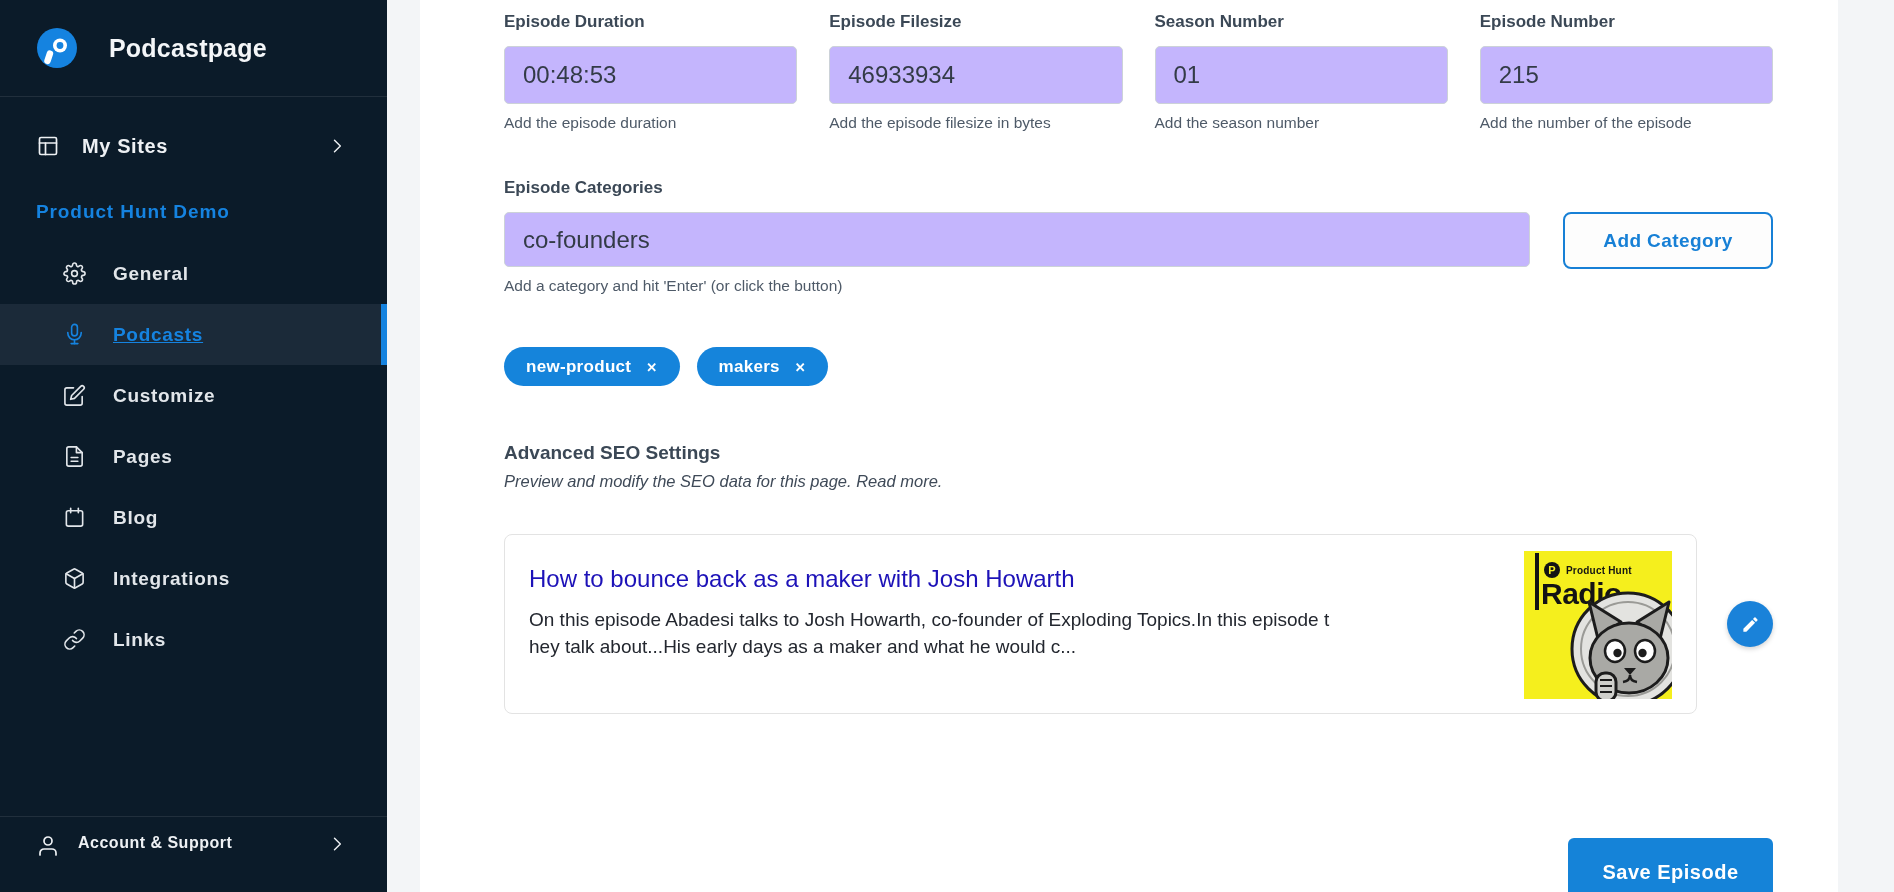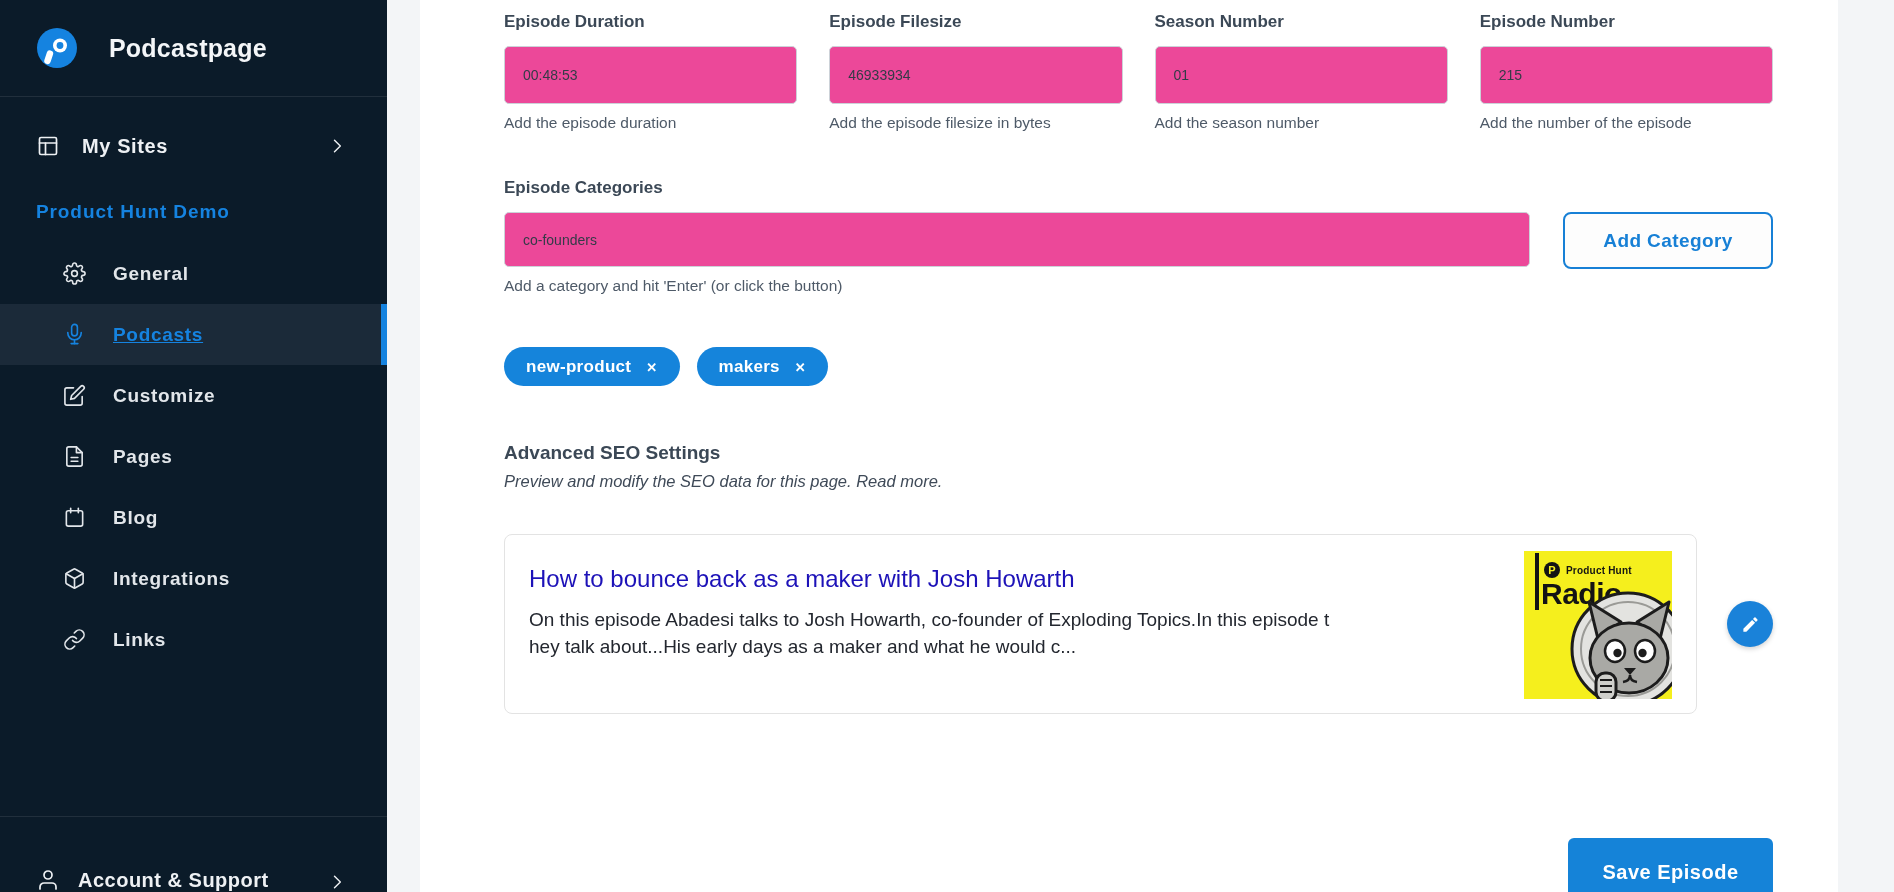--- a/index.html
+++ b/index.html
@@ -12,31 +12,31 @@
   .brand-name { font-size:25px; font-weight:700; color:#f4f6f8; letter-spacing:.2px; }
   .my-sites { margin-top:22px; height:54px; flex:none; display:flex; align-items:center; padding:0 40px 0 36px; gap:22px; color:#eef1f4; font-size:20px; font-weight:700; letter-spacing:.6px; cursor:pointer; }
   .my-sites .chev { margin-left:auto; }
   .site-name { padding:28px 36px 8px 36px; color:#1583e0; font-weight:700; font-size:19px; letter-spacing:.9px; }
   .nav { margin-top:12px; }
   .nav-item { height:61px; display:flex; align-items:center; padding-left:63px; gap:27px; color:#e2e6ea; font-size:19px; font-weight:700; letter-spacing:.7px; position:relative; cursor:pointer; }
   .nav-item svg { width:23px; height:23px; flex:none; }
   .nav-item.active { background:#1b2a39; color:#1583e0;text-decoration:underline; }
   .active-bar { position:absolute; right:0; top:0; bottom:0; width:6px; background:#1583e0; }
   .sidebar-spacer { flex:1; }
-  .account-row { border-top:1px solid rgba(255,255,255,.09); height:76px; flex:none; display:flex; align-items:flex-end; padding:17px 40px 0 36px; gap:18px; font-size:20px; font-weight:700; letter-spacing:.5px; color:#eef1f4; cursor:pointer; }
+  .account-row { border-top:1px solid rgba(255,255,255,.09); height:76px; flex:none; display:flex; align-items:flex-start; padding:17px 40px 0 36px; gap:18px; font-size:16px; font-weight:700; letter-spacing:.5px; color:#eef1f4; cursor:pointer; }
   .account-row .chev { margin-left:auto; }
 
   
   .main { flex:1; position:relative; background:#f3f5f7; }
   .content-card { position:absolute; left:33px; top:0; bottom:0; width:1418px; background:#fff; padding:12px 65px 0 84px; }
 
   .fields-row { display:flex; gap:32px; }
   .field { flex:1; min-width:0; }
   .field-label { font-size:17px; font-weight:700; color:#3b4856; margin-bottom:14px; }
-  .text-input { display:block; width:100%; height:58px; border:1px solid #ccd2d8; border-radius:5px; font-size:14px; color:#333b47; padding:0 18px; background:#ec4899; font-family:"Liberation Sans", sans-serif; outline:none; }
+  .text-input { display:block; width:100%; height:58px; border:1px solid #ccd2d8; border-radius:5px; font-size:24px; color:#333b47; padding:0 18px; background:#c4b5fd; font-family:"Liberation Sans", sans-serif; outline:none; }
   .field-hint { margin-top:10px; font-size:15.5px; color:#4e5a68; }
 
   .categories-section { margin-top:46px; }
   .categories-row { display:flex; align-items:flex-start; gap:33px; margin-top:14px; }
   .categories-main { flex:1; min-width:0; }
   .categories-input { height:55px; }
   .add-category-btn { width:210px; height:57px; flex:none; border:2px solid #1780d6; border-radius:8px; background:#fdfdfd; color:#1780d6; font-size:19px; font-weight:700; letter-spacing:.4px; cursor:pointer; font-family:"Liberation Sans", sans-serif; }
 
   .tags-row { margin-top:52px; display:flex; gap:17px; }
   .tag { height:39px; background:#1584db; border-radius:20px; color:#fff; display:flex; align-items:center; padding:0 22px; font-size:17px; font-weight:700; letter-spacing:.3px; gap:15px; }

